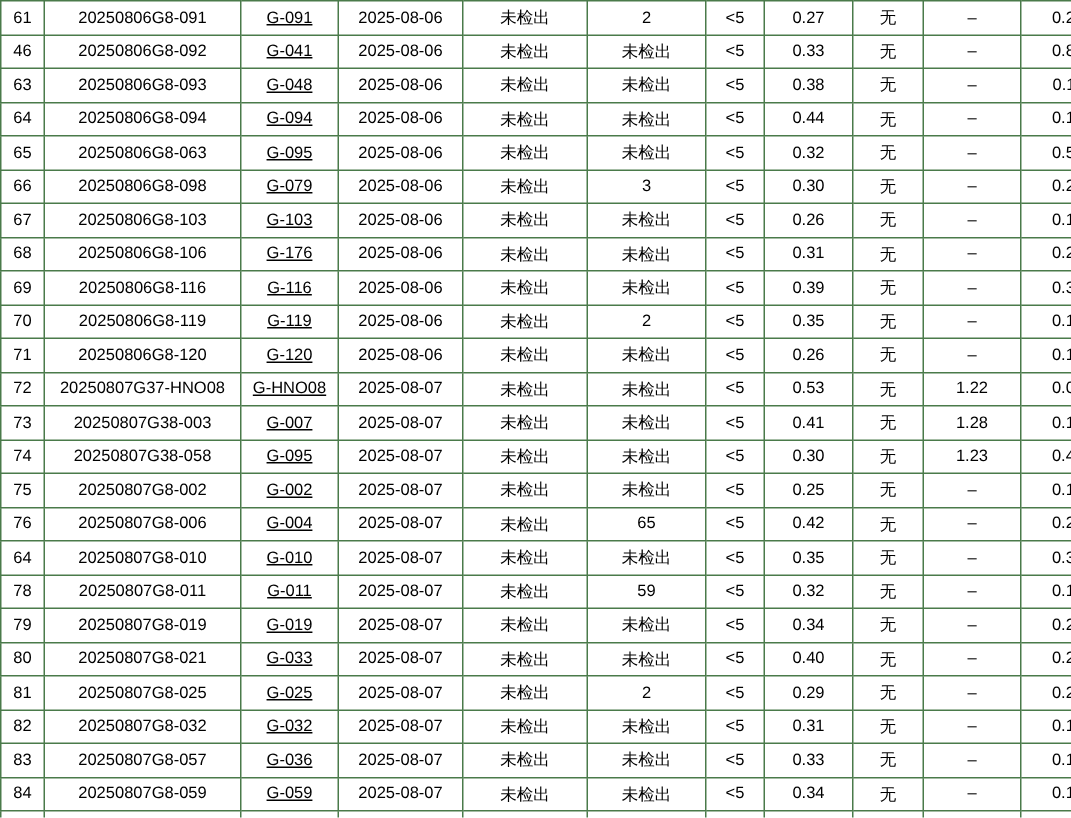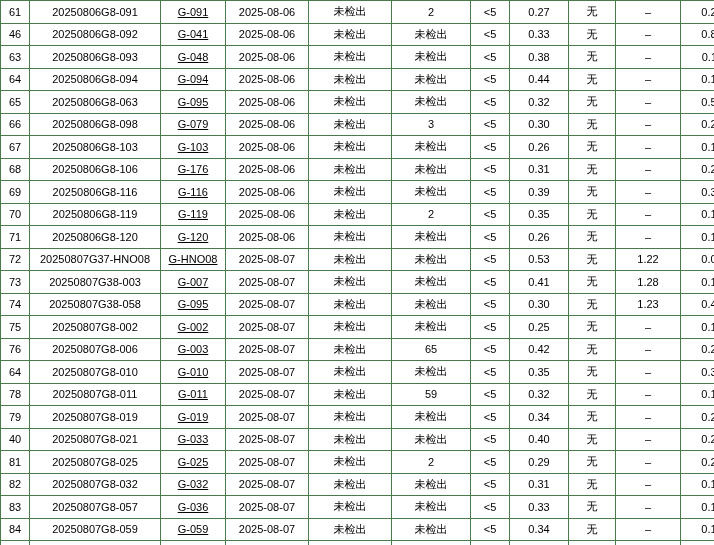--- a/index.html
+++ b/index.html
@@ -237,21 +237,21 @@
         <td class="c-res2">未检出</td>
         <td class="c-lt5">&lt;5</td>
         <td class="c-val1">0.25</td>
         <td class="c-wu">无</td>
         <td class="c-val2">–</td>
         <td class="c-val3">0.13</td>
       </tr>
       <tr>
         <td class="c-index">76</td>
         <td class="c-sample">20250807G8-006</td>
-        <td class="c-code">G-003</td>
+        <td class="c-code">G-004</td>
         <td class="c-date">2025-08-07</td>
         <td class="c-res1">未检出</td>
         <td class="c-res2">65</td>
         <td class="c-lt5">&lt;5</td>
         <td class="c-val1">0.42</td>
         <td class="c-wu">无</td>
         <td class="c-val2">–</td>
         <td class="c-val3">0.25</td>
       </tr>
       <tr>
@@ -287,21 +287,21 @@
         <td class="c-date">2025-08-07</td>
         <td class="c-res1">未检出</td>
         <td class="c-res2">未检出</td>
         <td class="c-lt5">&lt;5</td>
         <td class="c-val1">0.34</td>
         <td class="c-wu">无</td>
         <td class="c-val2">–</td>
         <td class="c-val3">0.22</td>
       </tr>
       <tr>
-        <td class="c-index">40</td>
+        <td class="c-index">80</td>
         <td class="c-sample">20250807G8-021</td>
         <td class="c-code">G-033</td>
         <td class="c-date">2025-08-07</td>
         <td class="c-res1">未检出</td>
         <td class="c-res2">未检出</td>
         <td class="c-lt5">&lt;5</td>
         <td class="c-val1">0.40</td>
         <td class="c-wu">无</td>
         <td class="c-val2">–</td>
         <td class="c-val3">0.25</td>

